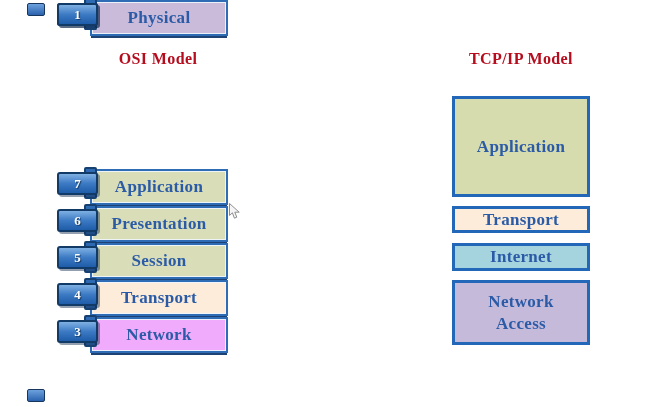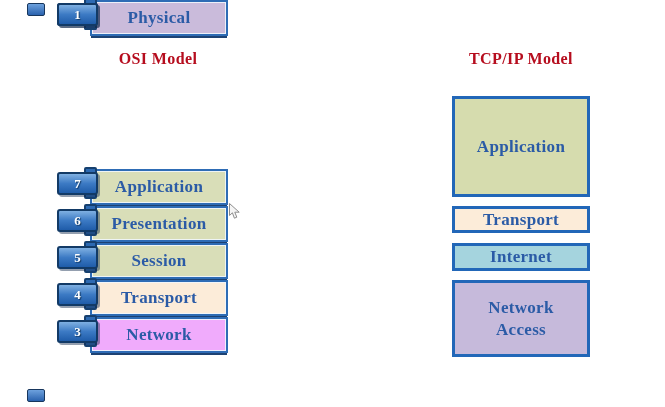--- a/index.html
+++ b/index.html
@@ -50,21 +50,21 @@
   
   .tcp-box {
     position:absolute; left:452px; width:138px; box-sizing:border-box;
     border:3px solid #2267b8;
     display:flex; align-items:center; justify-content:center; text-align:center;
   }
   .tcp-label { font-weight:bold; font-size:17px; color:#2b5ba6; line-height:1.25; letter-spacing:0.3px; }
   .tcp-app      { top:96px;  height:101px; }
   .tcp-transport{ top:206px; height:27px;  }
   .tcp-internet { top:243px; height:28px;  }
-  .tcp-network  { top:280px; height:77px;  }
+  .tcp-network  { top:280px; height:65px;  }
   .tcp-network .tcp-label { width:90px; }
 
   
   .corner-tab {
     position:absolute; width:18px; height:13px; box-sizing:border-box;
     background:linear-gradient(180deg,#6da1dd 0%, #2a62ae 100%);
     border:1px solid #17365d; border-radius:2px;
   }
   .corner-top { left:27px; top:3px; }
   .corner-bottom { left:27px; top:389px; }

